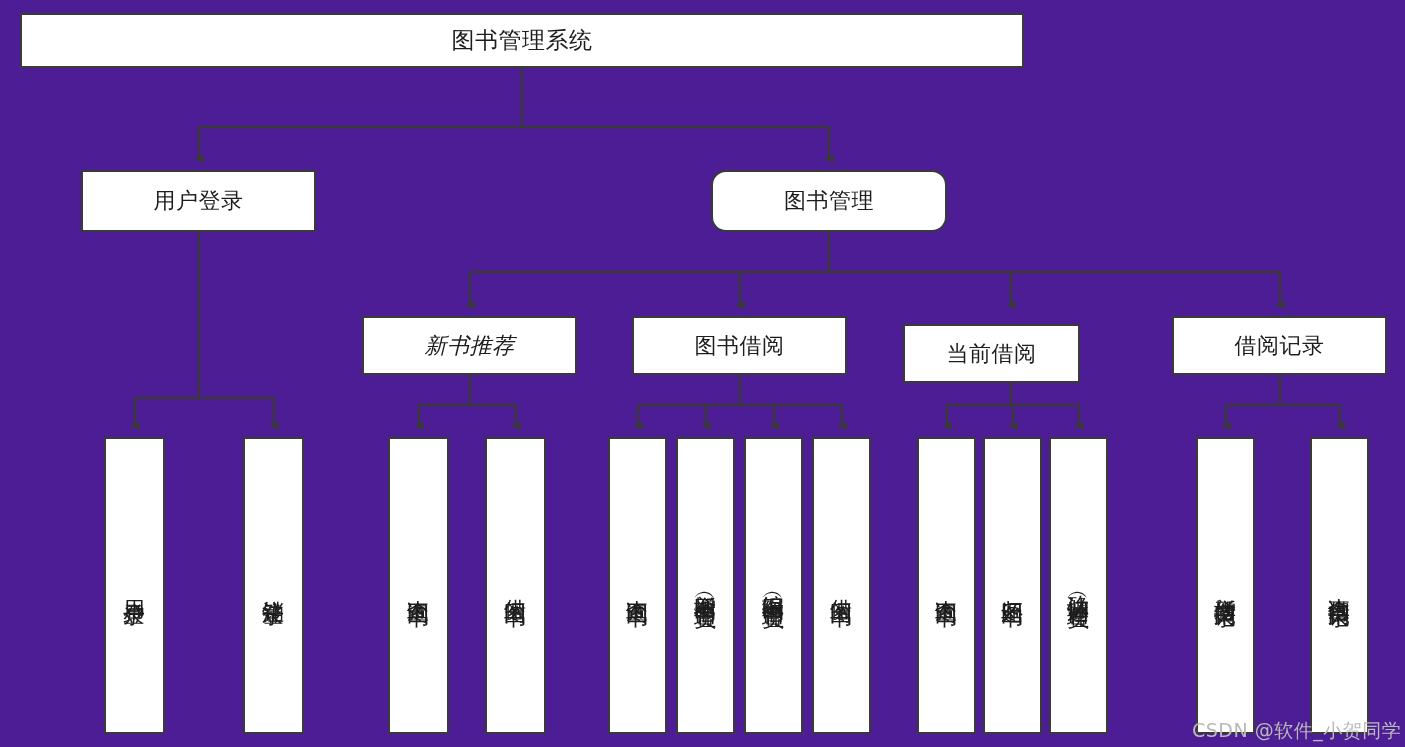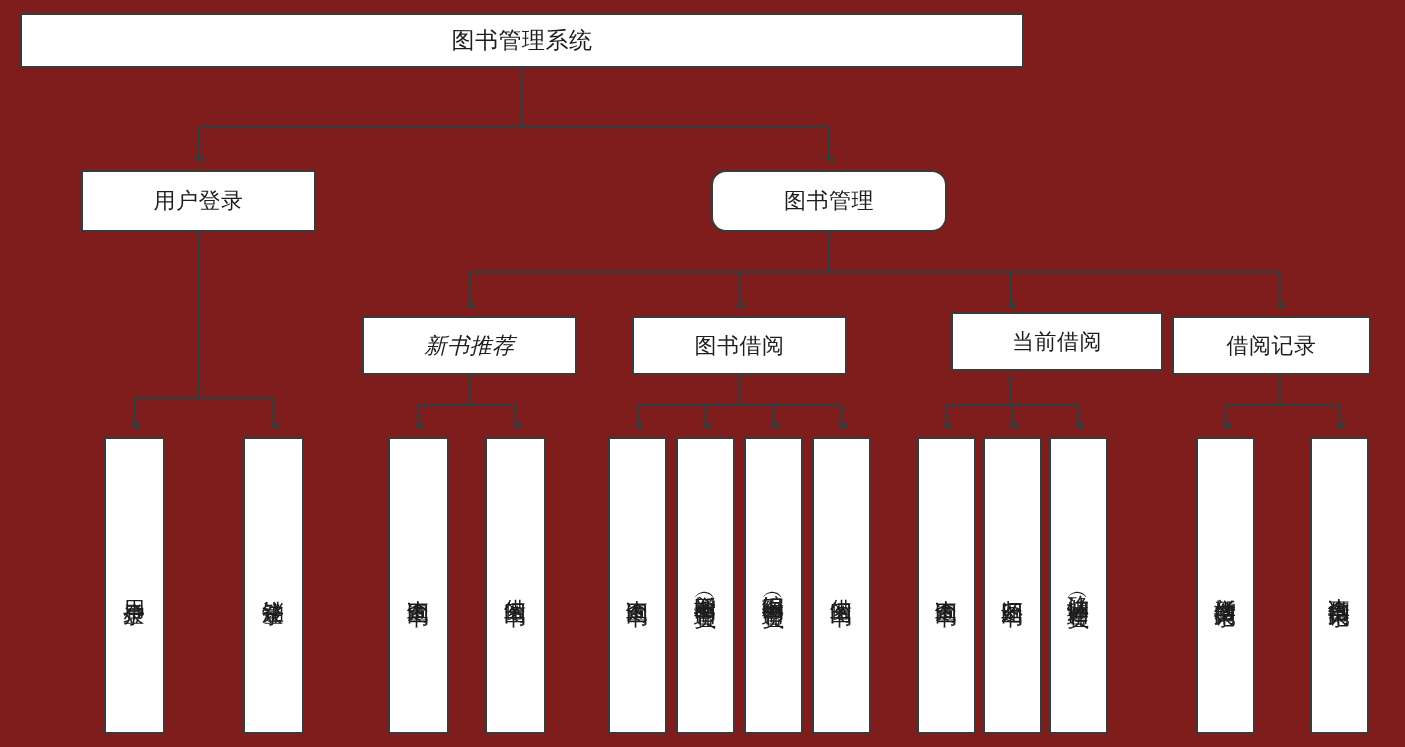--- a/index.html
+++ b/index.html
@@ -7,21 +7,21 @@
     padding: 0;
     background: #ffffff;
   }
   body {
     font-family: "DejaVu Sans", "Liberation Sans", sans-serif;
   }
   #canvas {
     position: relative;
     width: 1405px;
     height: 747px;
-    background: #7f1d1d;
+    background: #4c1d95;
     overflow: hidden;
   }
   #edges {
     position: absolute;
     left: 0;
     top: 0;
     width: 1405px;
     height: 747px;
   }
   .node {
@@ -123,24 +123,24 @@
       </div>
       <div class="node horiz" style="left: 711px; top: 170px; width: 236px; height: 62px; border-radius: 15px;">
         <span class="label">图书管理</span>
       </div>
       <div class="node horiz" style="left: 362px; top: 316px; width: 215px; height: 59px; font-style: italic;">
         <span class="label">新书推荐</span>
       </div>
       <div class="node horiz" style="left: 632px; top: 316px; width: 215px; height: 59px;">
         <span class="label">图书借阅</span>
       </div>
-      <div class="node horiz" style="left: 903px; top: 312px; width: 212px; height: 59px; margin-left: 48px;">
+      <div class="node horiz" style="left: 903px; top: 324px; width: 177px; height: 59px;">
         <span class="label">当前借阅</span>
       </div>
-      <div class="node horiz" style="left: 1172px; top: 316px; width: 199px; height: 59px;">
+      <div class="node horiz" style="left: 1172px; top: 316px; width: 215px; height: 59px;">
         <span class="label">借阅记录</span>
       </div>
       <div class="node vert" style="left: 104px; top: 437px; width: 61px; height: 297px;">
         <span class="label">用户登录</span>
       </div>
       <div class="node vert" style="left: 243px; top: 437px; width: 61px; height: 297px;">
         <span class="label">注销登录</span>
       </div>
       <div class="node vert" style="left: 388px; top: 437px; width: 61px; height: 297px;">
         <span class="label">查询图书</span>
@@ -169,13 +169,14 @@
       <div class="node vert" style="left: 1049px; top: 437px; width: 59px; height: 297px;">
         <span class="label">确认归还（管理员）</span>
       </div>
       <div class="node vert" style="left: 1196px; top: 437px; width: 59px; height: 297px;">
         <span class="label">新增借阅记录</span>
       </div>
       <div class="node vert" style="left: 1310px; top: 437px; width: 59px; height: 297px;">
         <span class="label">查询借阅记录</span>
       </div>
     </div>
+  <div class="watermark" style="left: 1192px; top: 718px; color: rgb(185, 185, 185);">CSDN @软件_小贺同学</div>
 </div>
 
 </body></html>

